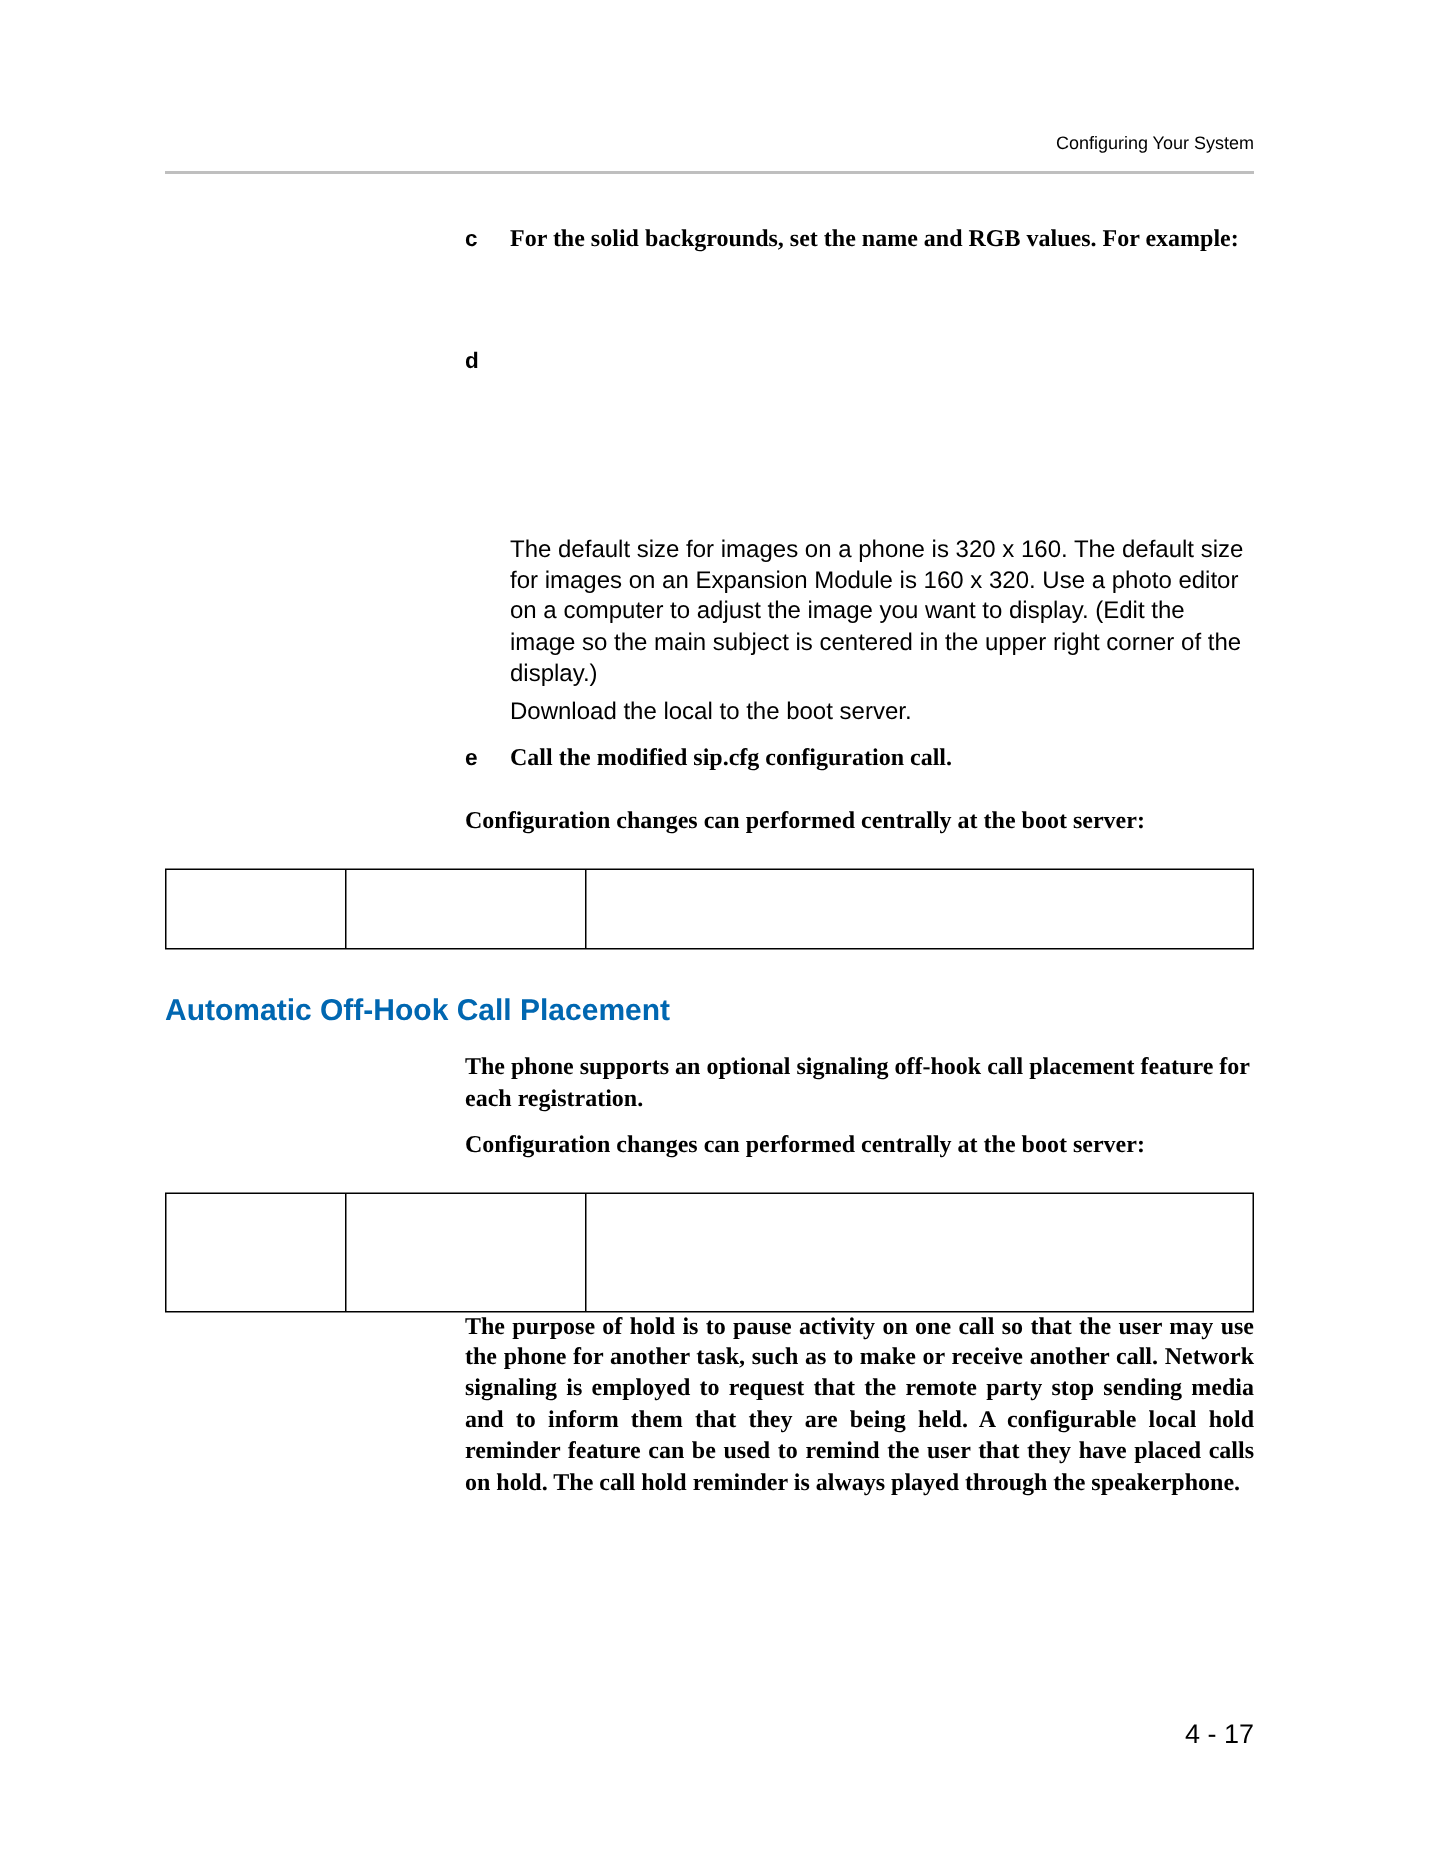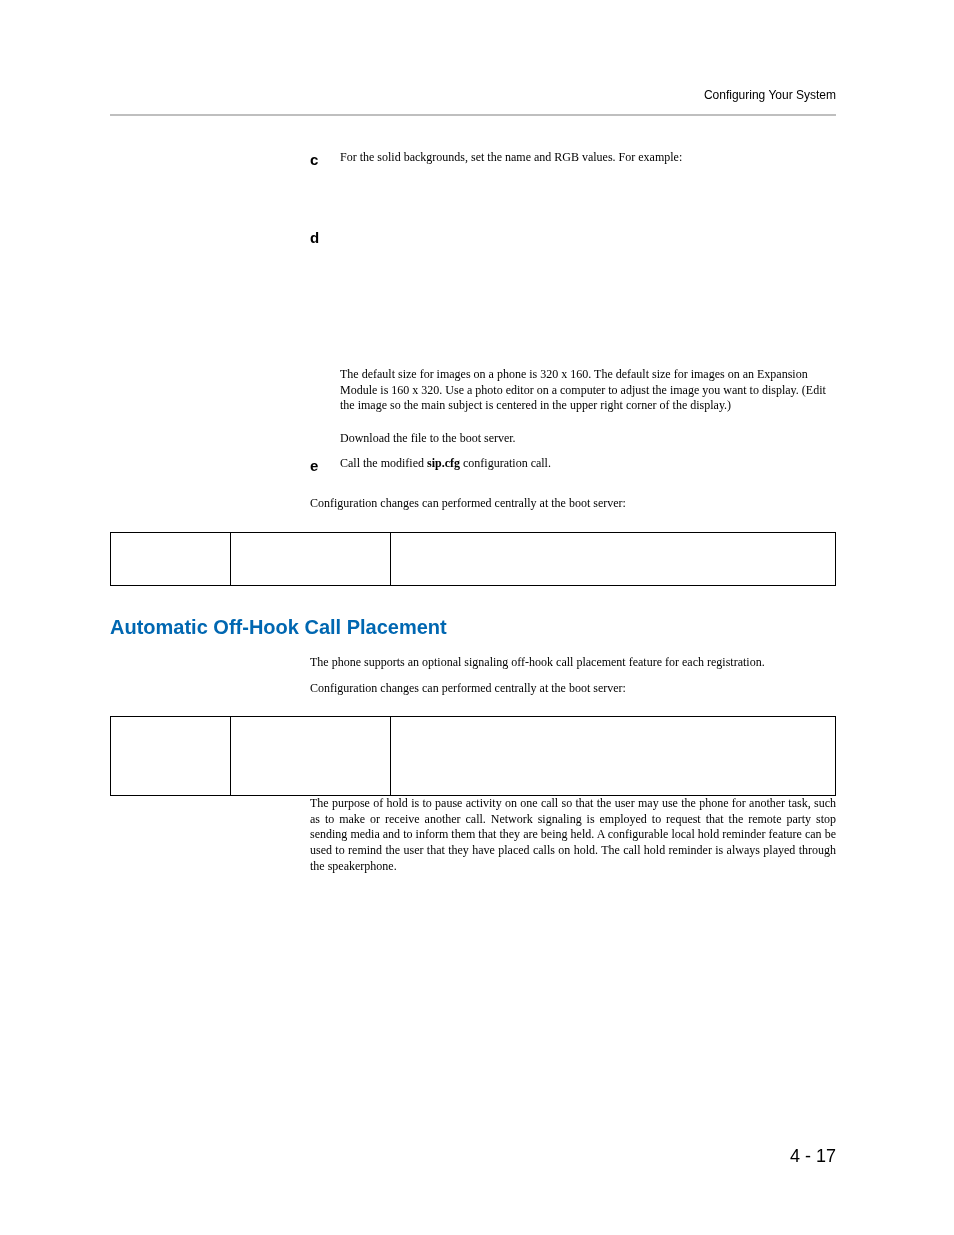--- a/index.html
+++ b/index.html
@@ -52,29 +52,30 @@
   .marker {
     font-family: "Lucida Sans", "Lucida Grande", "Trebuchet MS", Arial, sans-serif;
     font-weight: bold;
     font-size: 15px;
     width: 12px;
     flex: 0 0 auto;
     padding-top: 1px;
   }
   .item-text, .para {
     font-family: "Book Antiqua", Palatino, "Palatino Linotype", Georgia, serif;
-    font-size: 12px;
+    font-size: 16px;
     line-height: 1.3;
+    font-weight: bold;
   }
   .sub-para {
     margin-left: 30px;
-    font-family: Liberation Serif, serif;
-    font-size: 12px;
+    font-family: Liberation Sans, sans-serif;
+    font-size: 16px;
     line-height: 1.3;
-    margin-top: 17px;
+    margin-top: 4px;
   }
   .gap-lg { margin-top: 60px; }
   .gap-md { margin-top: 22px; }
   .gap-sm { margin-top: 10px; }
   .heading {
     font-family: "Lucida Sans", "Lucida Grande", "Trebuchet MS", Arial, sans-serif;
     font-weight: bold;
     color: #0067b1;
     font-size: 20px;
     margin-top: 30px;
@@ -125,21 +126,21 @@
         <div class="item-text">For the solid backgrounds, set the name and RGB values. For example:</div>
       </div>
 
       <div class="ordered-item gap-lg">
         <div class="marker">d</div>
       </div>
 
       <div style="height:104px;"></div>
 
       <div class="sub-para">The default size for images on a phone is 320 x 160. The default size for images on an Expansion Module is 160 x 320. Use a photo editor on a computer to adjust the image you want to display. (Edit the image so the main subject is centered in the upper right corner of the display.)</div>
-      <div class="sub-para">Download the file to the boot server.</div>
+      <div class="sub-para">Download the local to the boot server.</div>
 
       <div class="ordered-item gap-sm">
         <div class="marker">e</div>
         <div class="item-text">
           <span>Call the modified </span><b>sip.cfg</b><span> configuration call.</span>
         </div>
       </div>
 
     </div>
 

